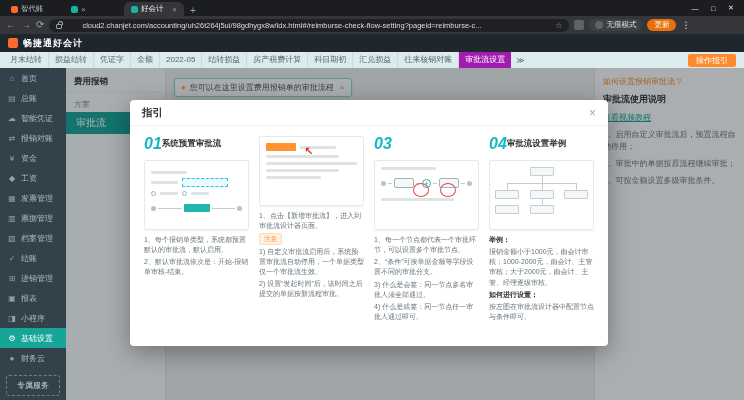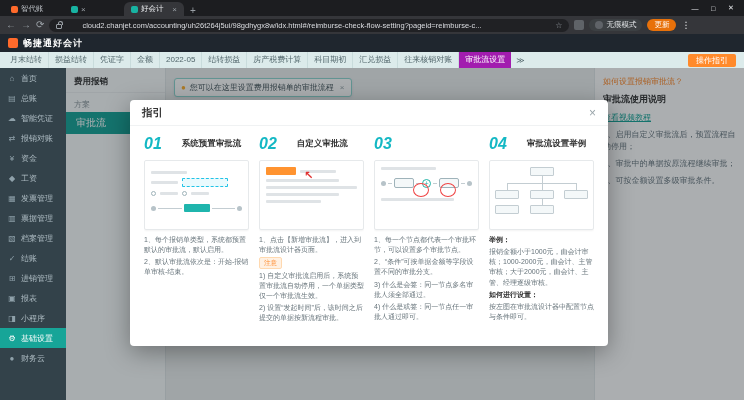--- a/index.html
+++ b/index.html
@@ -81,21 +81,21 @@
   .overlay { position:absolute; top:0; bottom:0; left:66px; right:0; background:rgba(15,23,28,.35); }
   .modal { position:absolute; left:130px; top:32px; width:478px; height:246px; background:#fff; border-radius:4px;
            box-shadow:0 6px 24px rgba(0,0,0,.35); display:flex; flex-direction:column; }
   .m-head { height:26px; display:flex; align-items:center; justify-content:space-between; padding:0 12px;
             border-bottom:1px solid #f0f2f3; }
   .m-title { font-size:10.5px; font-weight:bold; color:#333; }
   .m-close { font-size:12px; color:#9aa5aa; line-height:1; }
   .m-body { flex:1; display:grid; grid-template-columns:repeat(4,1fr); gap:10px; padding:10px 14px; overflow:hidden; }
 
   .step { overflow:hidden; }
-  .step-head { display:flex; gap:20px; align-items:flex-start; min-height:20px; margin-bottom:4px; }
+  .step-head { display:flex; gap:0; align-items:flex-start; min-height:20px; margin-bottom:4px; }
   .step-num { font-size:16px; font-weight:800; font-style:italic; color:#14b8c4; line-height:15px; }
   .step-title { font-size:8.5px; font-weight:bold; color:#333; line-height:10px; padding-top:2px; }
   .card { height:70px; border:1px solid #e6e9eb; border-radius:2px; background:#fff; position:relative;
           padding:6px; box-shadow:0 1px 2px rgba(0,0,0,.05); overflow:hidden; }
   .step-lines { margin-top:5px; font-size:7px; color:#66737a; line-height:1.45; }
   .sline { margin-bottom:2px; }
   .sline.strong { color:#333; font-weight:bold; }
   .sline.tag { display:inline-block; background:#fff1e3; color:#ff8a2b; border:1px solid #ffd9b0;
                border-radius:2px; padding:0 4px; font-size:6.5px; }
 
@@ -245,20 +245,23 @@
         </div>
         <div class="snitem active">
           <span class="ic">⚙</span>
           <span>基础设置</span>
         </div>
         <div class="snitem">
           <span class="ic">●</span>
           <span>财务云</span>
         </div>
       </div>
+    <div style="margin-top:auto;">
+      <div class="snpromo">专属服务</div>
+    </div>
   </div>
 
   <div class="subpanel">
     <div class="sp-title">费用报销</div>
     <div class="sp-group">方案</div>
     <div>
         <div class="spitem active">审批流</div>
       </div>
   </div>
 
@@ -313,24 +316,20 @@
               <span class="m-dot"></span>
             </div>
         </div>
         <div class="step-lines">
             <div class="sline normal">1、每个报销单类型，系统都预置默认的审批流，默认启用。</div>
             <div class="sline normal">2、默认审批流依次是：开始-报销单审核-结束。</div>
           </div>
       </div>
 
       <div class="step">
-        <div class="step-head">
-          <span class="step-num">02</span>
-          <span class="step-title">自定义审批流</span>
-        </div>
         <div class="card">
           <div class="mrow" style="margin-top:0;">
               <span class="m-btn-orange"></span>
               <span class="m-line w40" style="margin:0;"></span>
             </div>
           <div class="m-line w80"></div>
           <div class="m-line"></div>
           <div class="m-line w80"></div>
           <div class="m-line w60"></div>
           <span class="red-arrow" style="top:8px;left:44px;">↖</span>

